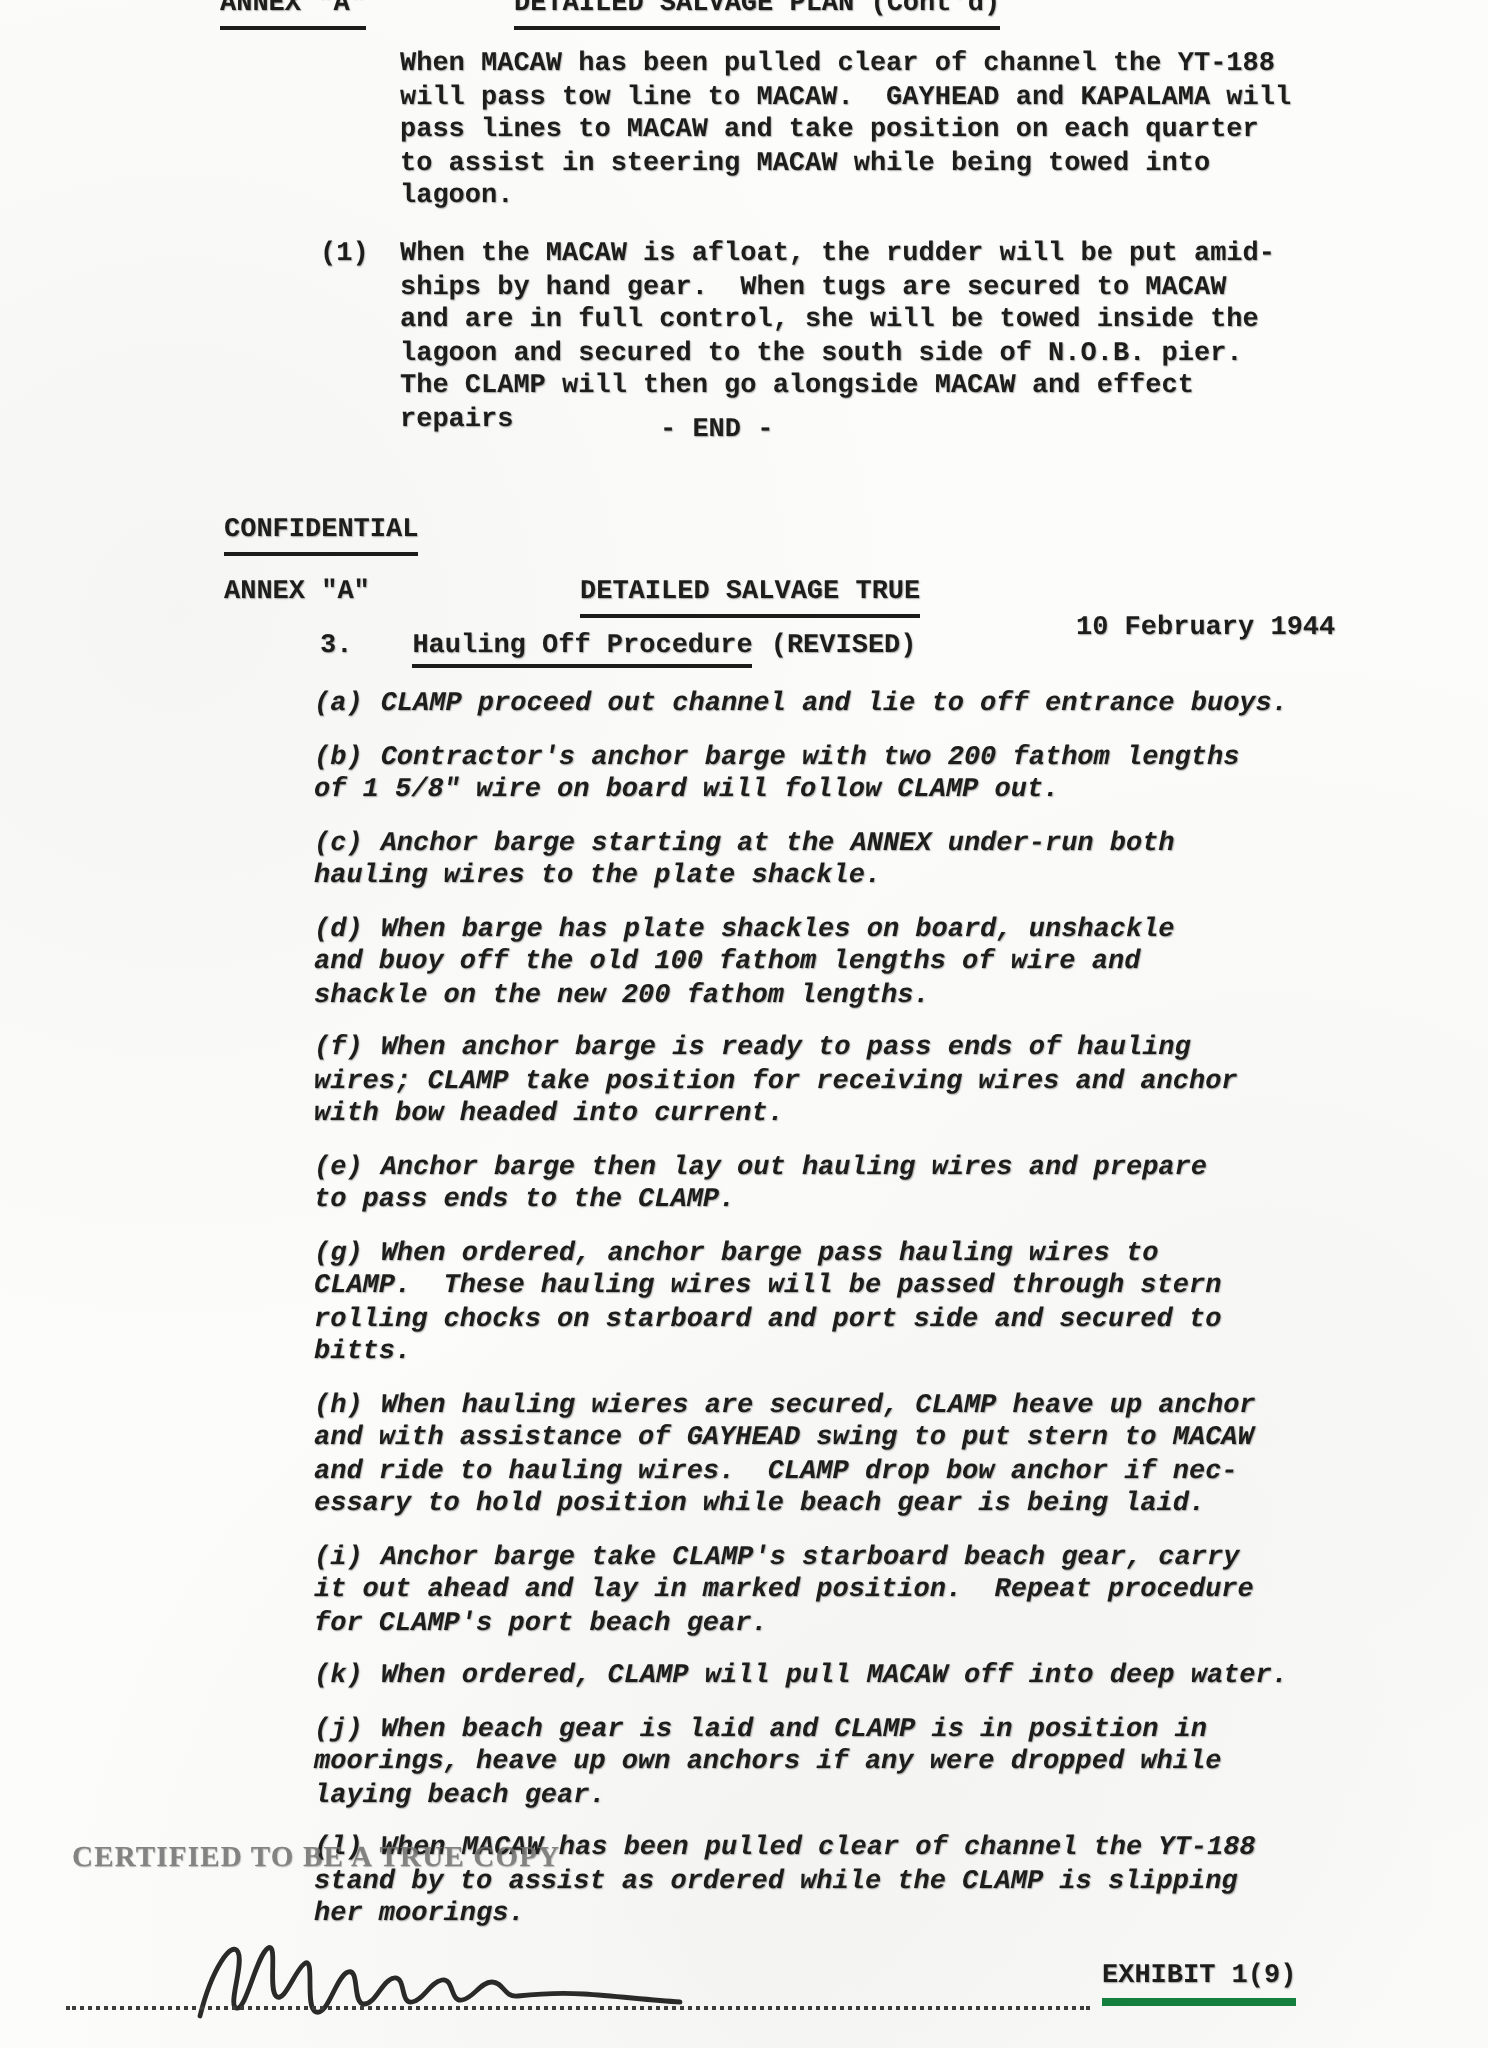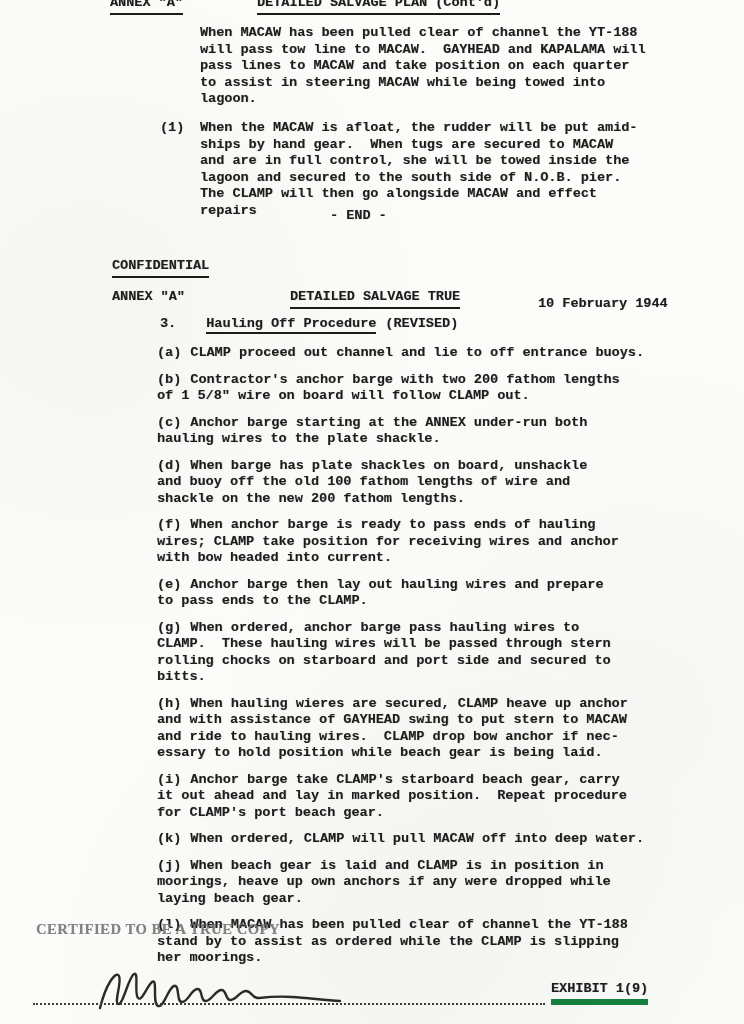--- a/index.html
+++ b/index.html
@@ -39,40 +39,40 @@
   .item1 { position: absolute; left: 160px; top: 120px; width: 500px; padding-left: 40px; box-sizing: border-box; }
   .item1 .lbl { position: absolute; left: 0; top: 0; }
 
   .endmark { position: absolute; left: 330px; top: 208px; }
 
   .confidential { position: absolute; left: 112px; top: 258px; }
 
   .hdr2 { position: absolute; left: 0; top: 289px; width: 100%; height: 20px; }
   .hdr2 .annex { position: absolute; left: 112px; top: 0; }
   .hdr2 .title { position: absolute; left: 290px; top: 0; }
-  .hdr2 .date  { position: absolute; left: 538px; top: 7px; }
+  .hdr2 .date  { position: absolute; left: 538px; top: 18px; }
 
   .s3 { position: absolute; left: 160px; top: 316px; }
   .s3 .num { display: inline-block; margin-right: 30px; }
   .s3 .suffix { margin-left: 9px; }
 
-  .proclist { position: absolute; left: 157px; top: 345px; width: 522px; }
+  .proclist { position: absolute; left: 157px; top: 345px; width: 522px; font-style: italic; }
   .proc { margin-bottom: 10px; position: relative; }
   .proc .lbl { margin-right: 9px; }
 
   .cert {
     position: absolute; left: 36px; top: 921px;
     font-family: "Liberation Serif", serif;
     font-size: 14.5px; font-weight: 700; letter-spacing: 0.6px;
     color: #737373; opacity: 0.88;
     text-shadow: 0.3px 0.3px 0.6px rgba(40,40,35,0.4);
   }
   .signature { position: absolute; left: 92px; top: 964px; }
   .sig-line  { position: absolute; left: 33px; top: 1003px; width: 512px; border-bottom: 2px dotted #3c3c38; }
-  .exhibit   { position: absolute; left: 551px; top: 981px; border-bottom: 6px solid #15803d; padding-bottom: 1px; }
+  .exhibit   { position: absolute; left: 551px; top: 981px; border-bottom: 4px solid #15803d; padding-bottom: 1px; }
 </style>
 </head>
 <body>
 
 <div class="page">
 
   <div class="hdr1">
     <span class="annex u">ANNEX "A"</span>
     <span class="title u">DETAILED SALVAGE PLAN (Cont'd)</span>
   </div>

